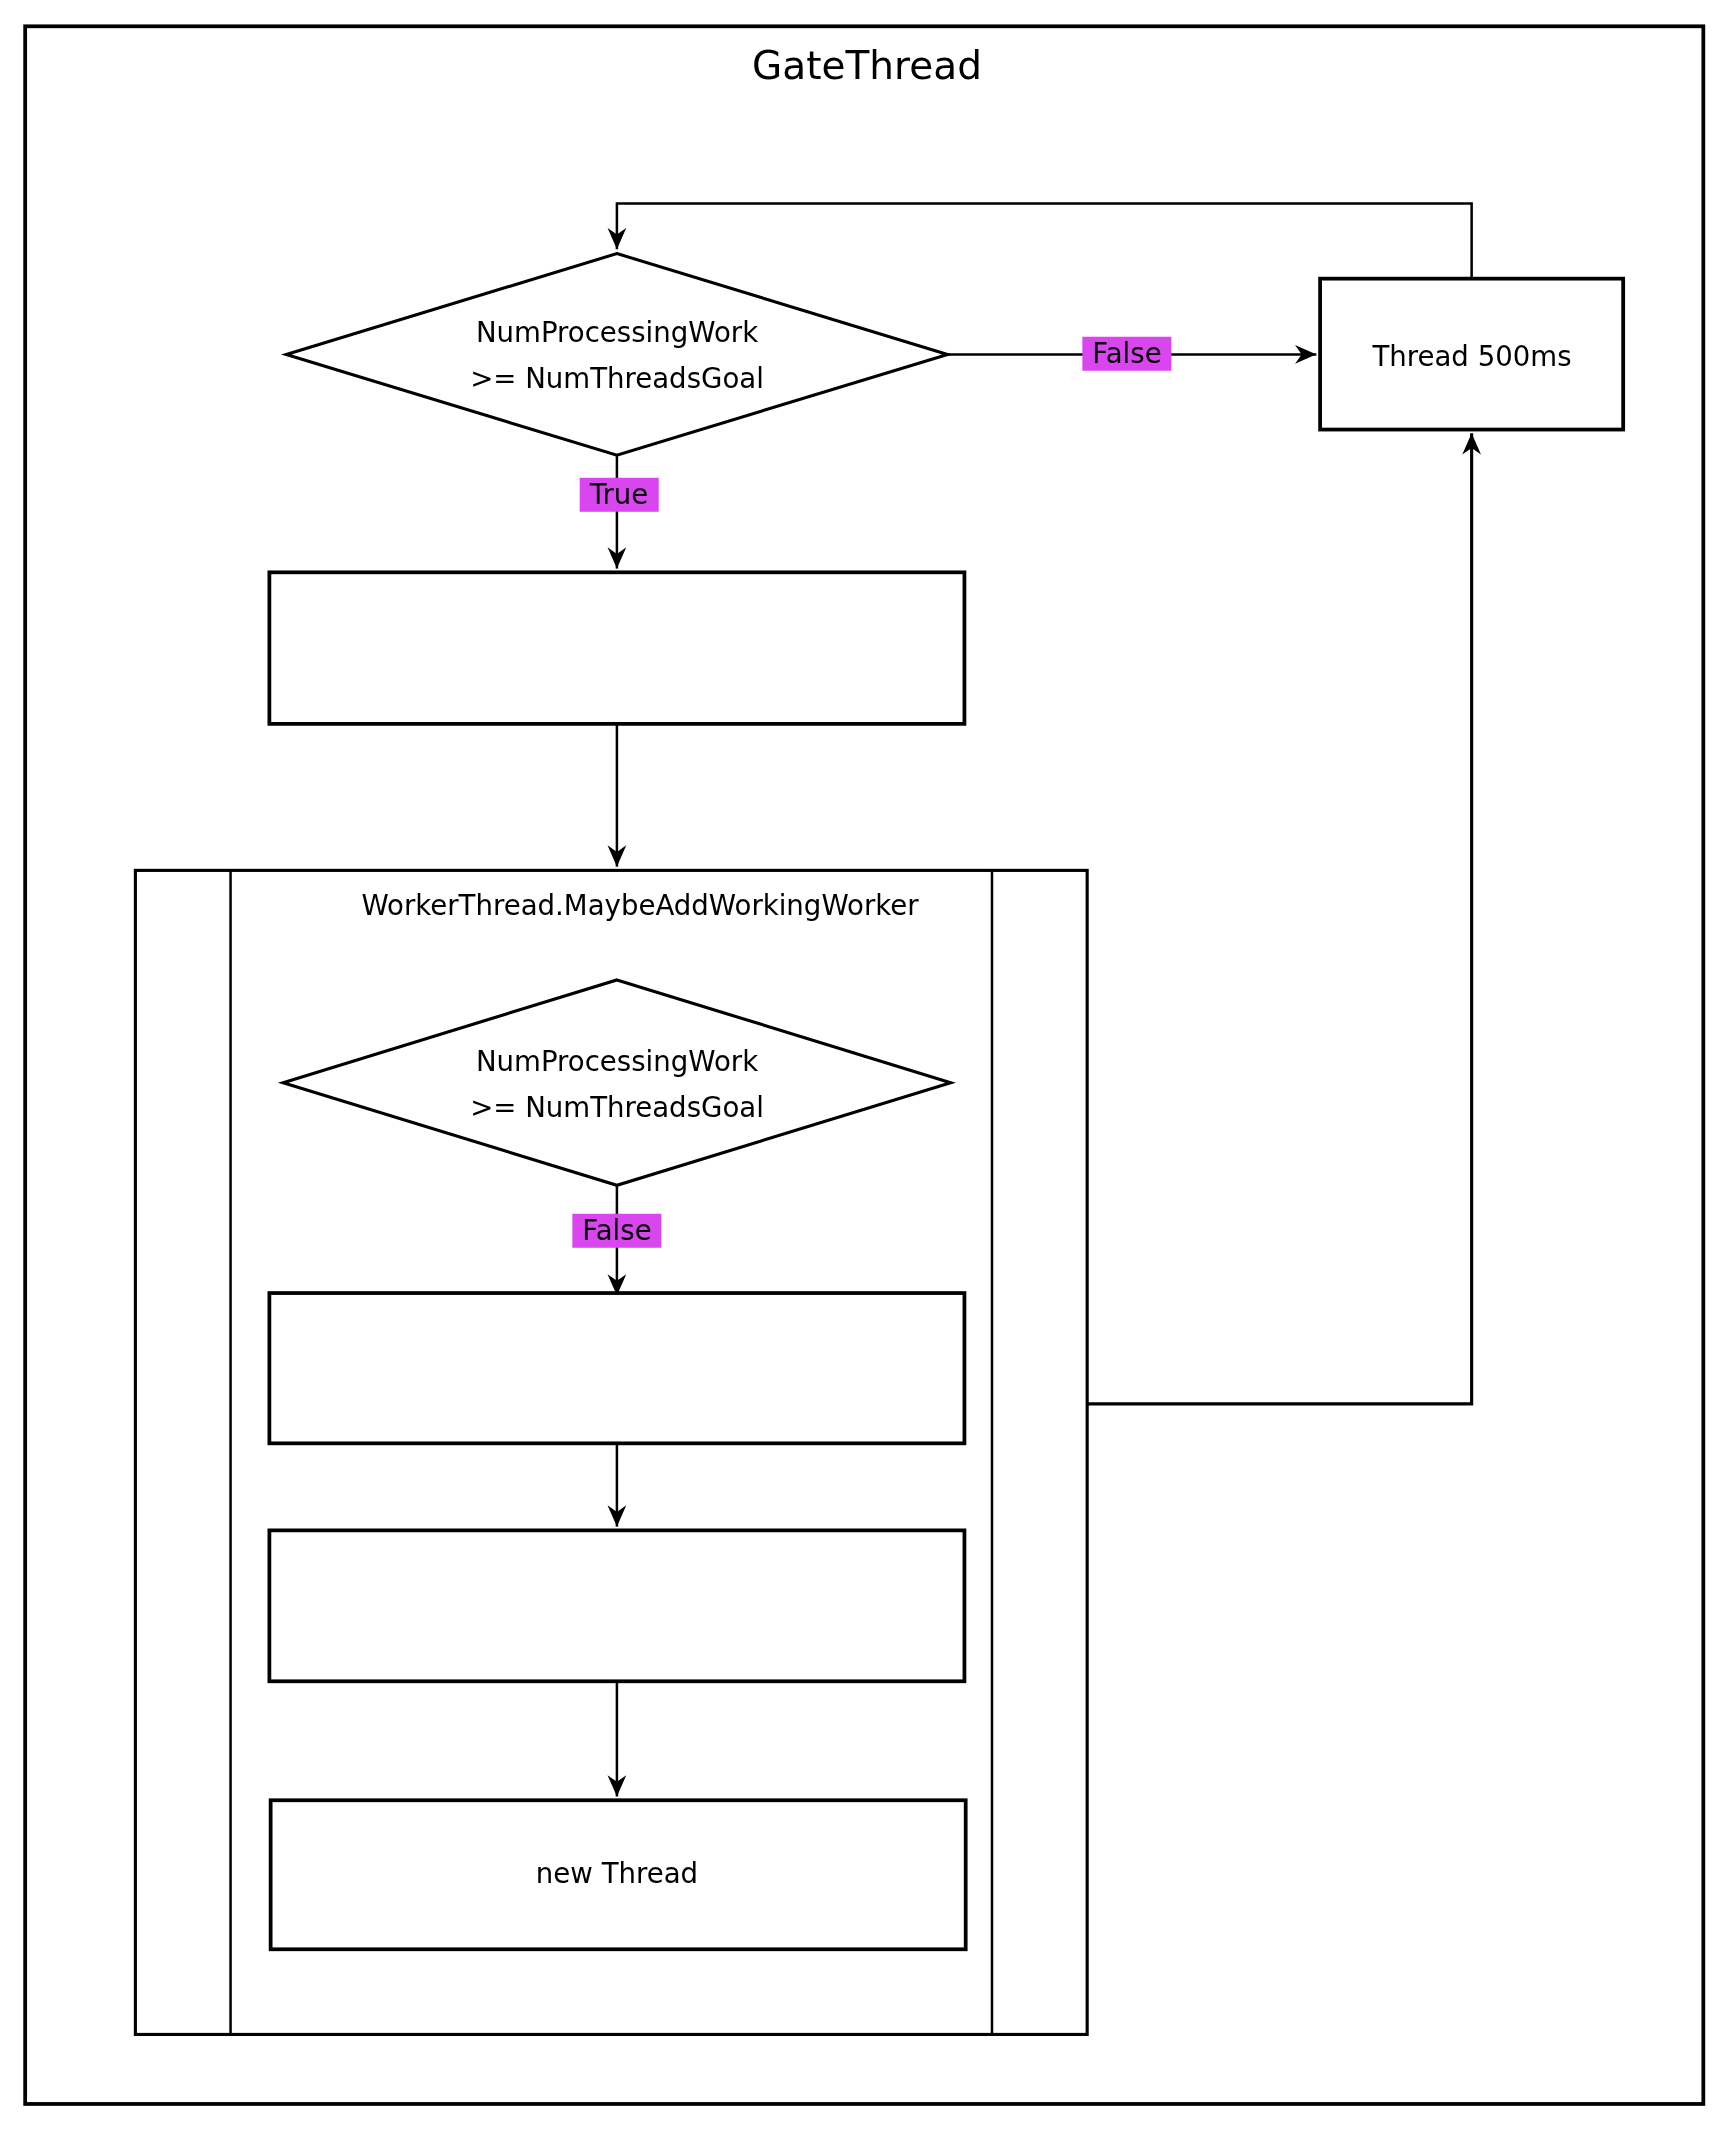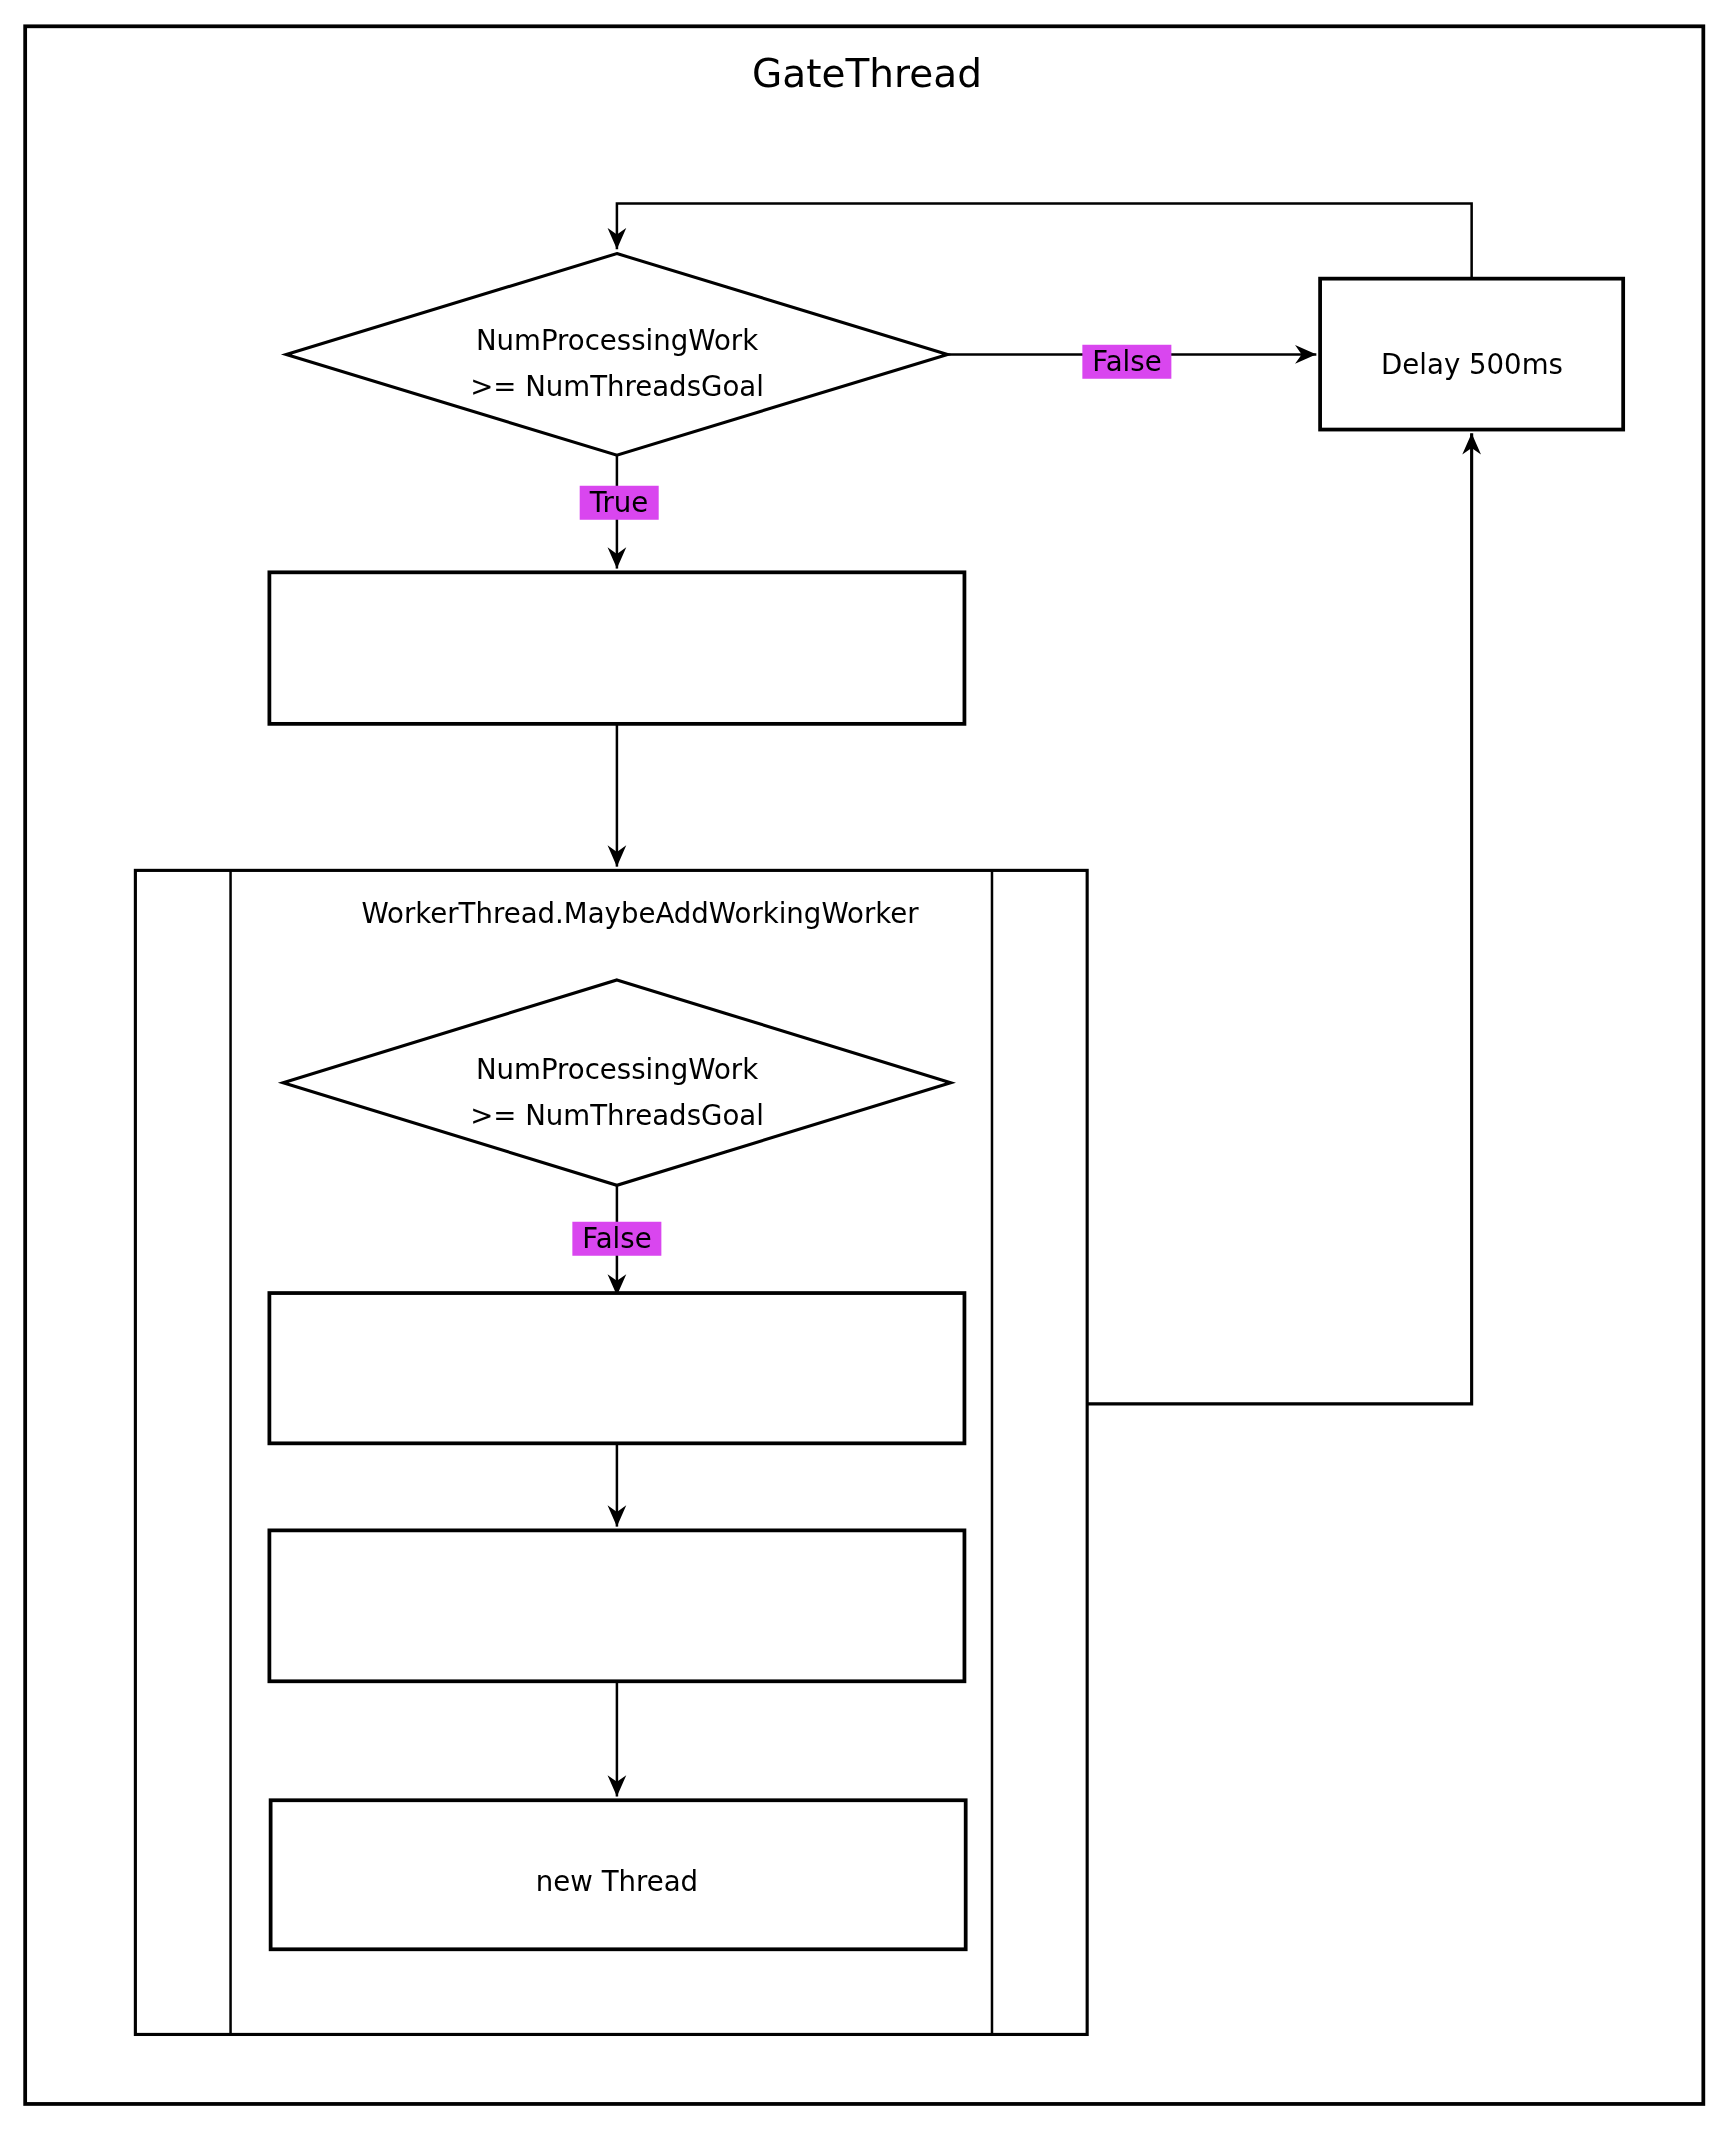--- a/index.html
+++ b/index.html
@@ -18,21 +18,20 @@
   }
   .label {
     position: absolute;
     transform: translate(-50%, -50%);
     text-align: center;
     font-size: 27.6px;
     line-height: 1.65;
     white-space: pre;
     color: #000000;
     z-index: 2;
-    margin-top: 8px;
   }
   .title {
     font-size: 39px;
     line-height: 1.2;
   }
   .edge-label {
     background: #d946ef;
     padding: 0 10px;
     line-height: 1.25;
   }
@@ -90,21 +89,21 @@
     <path d="M1736,2242 L2350,2242 L2350,692" fill="none" stroke="#000000" stroke-width="5" marker-end="url(#arrow)"></path>
   </svg>
 
   <div class="label title" style="left:867px; top:66px;">GateThread</div>
 
   <div class="label" style="left:617px; top:356px;">NumProcessingWork
 &gt;= NumThreadsGoal</div>
 
   <div class="label edge-label" style="left:1127px; top:354px;">False</div>
 
-  <div class="label" style="left:1472px; top:357px;">Delay 500ms</div>
+  <div class="label" style="left:1472px; top:357px;">Thread 500ms</div>
 
   <div class="label edge-label" style="left:619px; top:495px;">True</div>
 
 
   <div class="label subprocess-title" style="left:640px; top:906px;">WorkerThread.MaybeAddWorkingWorker</div>
 
   <div class="label" style="left:617px; top:1085px;">NumProcessingWork
 &gt;= NumThreadsGoal</div>
 
   <div class="label edge-label" style="left:617px; top:1231px;">False</div>

